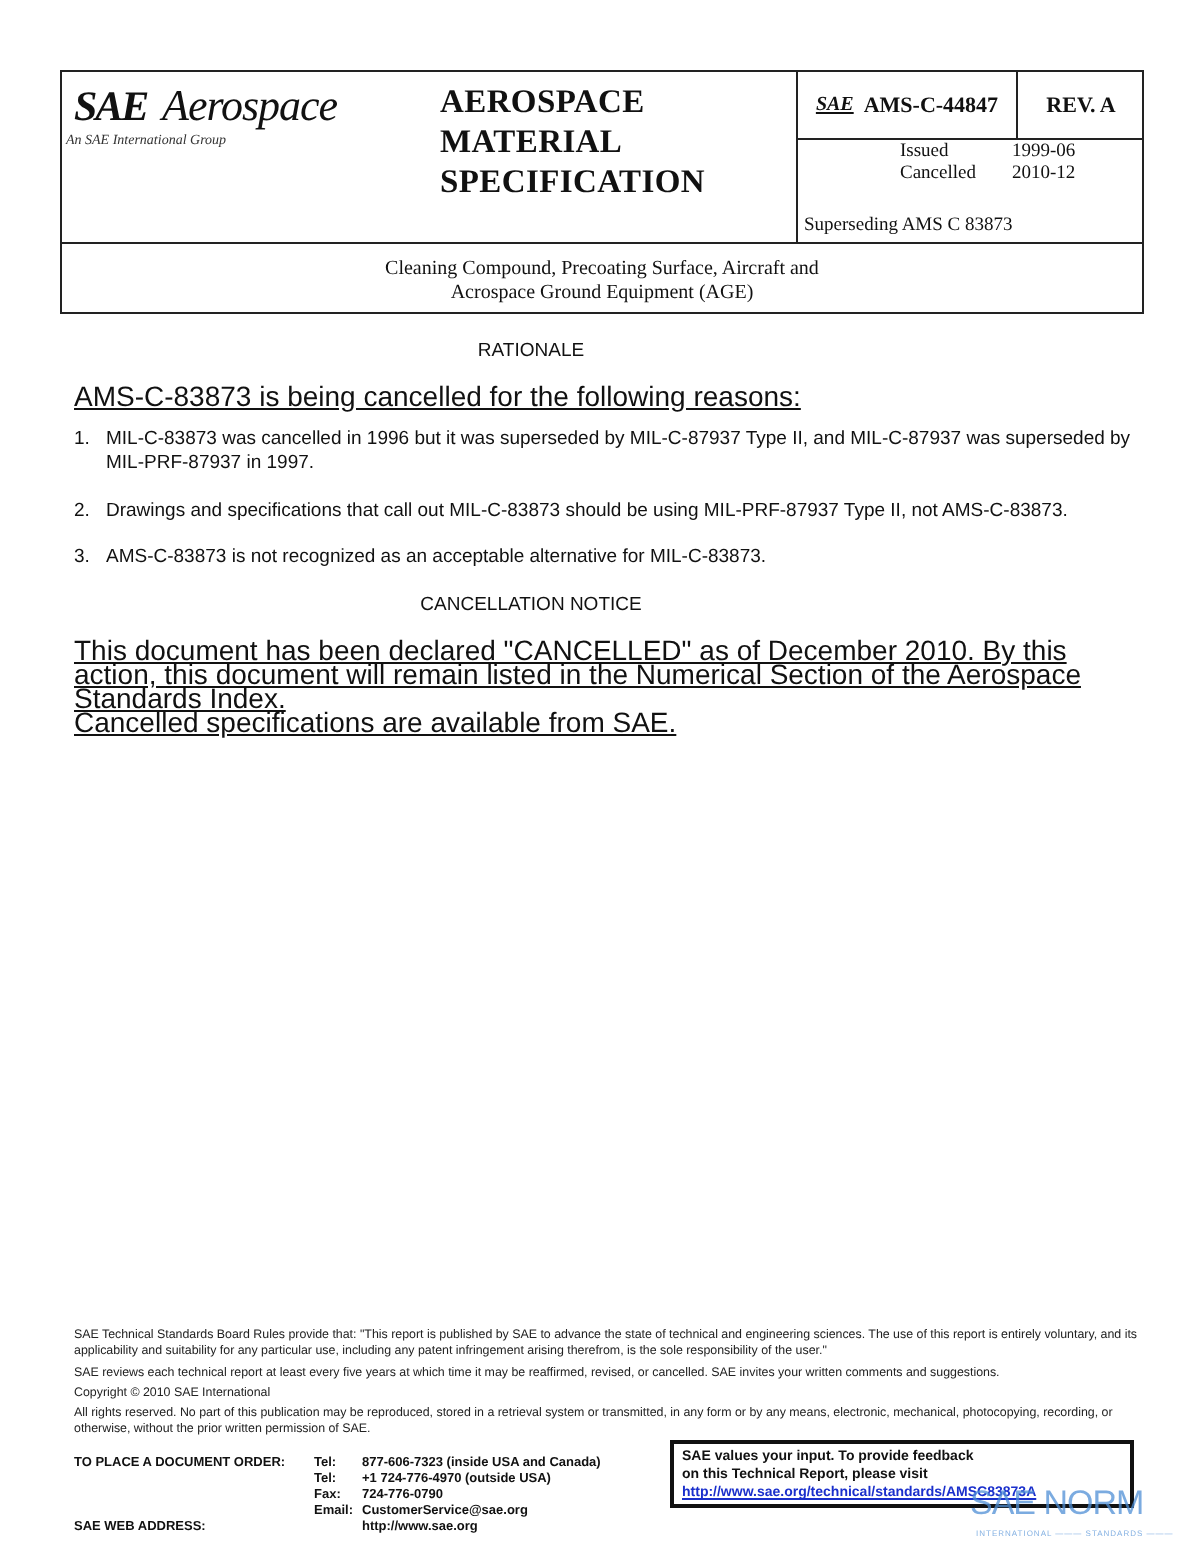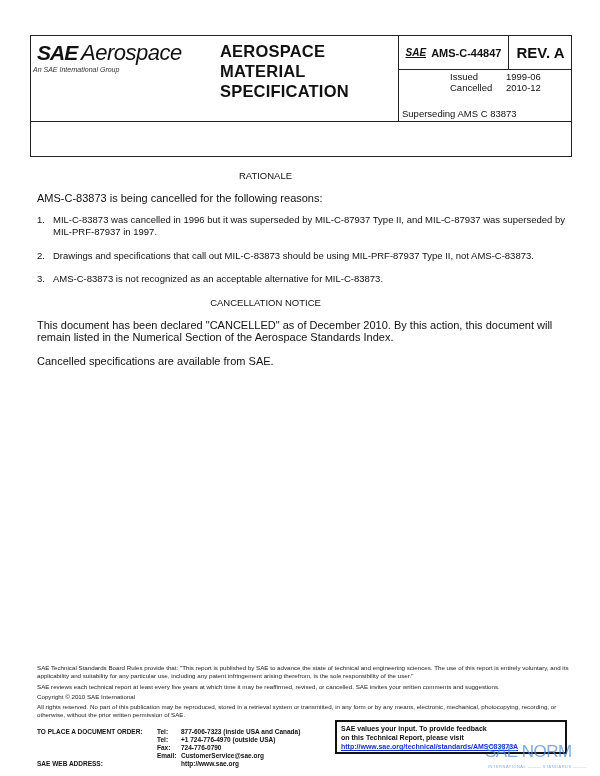--- a/index.html
+++ b/index.html
@@ -1,39 +1,39 @@
 <!DOCTYPE html>
 <html><head>
 <meta charset="utf-8">
 <style>
   html, body { margin:0; padding:0; background:#ffffff; }
   body { width:600px; height:776px; position:relative; overflow:hidden;
          font-family:"Liberation Sans", sans-serif; color:#111; }
   .hdr-box { position:absolute; left:30px; top:35px; width:542px; height:122px;
-             border:1px solid #222; box-sizing:border-box; }
+             border:1px solid #222; box-sizing:border-box;font-family:Liberation Serif, serif; }
   .hdr-row-line { position:absolute; left:0; right:0; top:85px; border-top:1px solid #222; }
   .vline-right { position:absolute; left:367px; top:0; height:85px; border-left:1px solid #222; }
   .vline-rev { position:absolute; left:477px; top:0; height:33px; border-left:1px solid #222; }
   .hline-num { position:absolute; left:367px; right:0; top:33px; border-top:1px solid #222; }
   .logo-sae { position:absolute; left:6px; top:5px; font-weight:bold; font-style:italic;
               font-size:21px; letter-spacing:-1px; }
   .logo-aero { position:absolute; left:50px; top:4px; font-style:italic; font-size:22px; font-weight:normal; letter-spacing:-0.5px; }
   .logo-sub { position:absolute; left:2px; top:30px; font-style:italic; font-size:7px; color:#333; }
   .ams-title { position:absolute; left:189px; top:5px; font-weight:bold; font-size:16.5px; line-height:20px; letter-spacing:0.2px; }
   .num-area { position:absolute; left:368px; top:0; width:109px; height:33px; display:flex; align-items:center; justify-content:center; gap:5px; }
   .sae-small { font-weight:bold; font-style:italic; font-size:10px; text-decoration:underline; }
   .docnum { font-weight:bold; font-size:11px; }
-  .rev { position:absolute; left:478px; top:0; width:63px; height:33px; display:flex; align-items:center; justify-content:center; font-weight:bold; font-size:15px; }
+  .rev { position:absolute; left:478px; top:0; width:63px; height:33px; display:flex; align-items:center; justify-content:center; font-weight:bold; font-size:11px; }
   .dates { position:absolute; left:371px; top:35px; font-size:9.5px; line-height:11px; }
   .dates .row { display:flex; }
   .dates .lbl { width:56px;margin-left:48px; }
   .supersede { position:absolute; left:371px; top:72px; font-size:9.5px; }
   .doc-title { position:absolute; left:0; right:0; top:93px; text-align:center; font-size:10px; line-height:12px; }
   .section-head { position:absolute; left:0; width:531px; text-align:center; font-size:9.5px; }
-  .para { position:absolute; left:37px; width:530px; font-size:11px; line-height:12px; }
+  .para { position:absolute; left:37px; width:530px; font-size:14px; line-height:12px;text-decoration:underline; }
   .li { position:absolute; left:37px; width:530px; font-size:9.5px; line-height:12px; display:flex; }
   .li .n { width:16px; flex:none; }
   .fine { position:absolute; left:37px; width:535px; font-size:6.2px; line-height:8px; color:#222; }
   .order { position:absolute; left:37px; top:728px; font-size:6.5px; line-height:8px; font-weight:bold; }
   .order-grid { display:grid; grid-template-columns:120px 24px 170px; }
   .feedback { position:absolute; left:335px; top:720px; width:232px; height:34px; border:2px solid #111;
               box-sizing:border-box; padding:2px 4px; font-size:7px; line-height:9px; font-weight:bold; }
   .feedback a { color:#1a2fcc; text-decoration:underline; }
   .watermark { position:absolute; left:485px; top:742px; color:#4f8fd6; opacity:0.75; font-weight:normal; font-size:17px; letter-spacing:-0.5px; }
   .wm-sub { position:absolute; left:488px; top:764px; color:#4f8fd6; opacity:0.7; font-size:4px; letter-spacing:0.5px; }
@@ -68,20 +68,24 @@
         <span class="lbl">Issued</span>
         <span>1999-06</span>
       </div>
     <div class="row">
         <span class="lbl">Cancelled</span>
         <span>2010-12</span>
       </div>
   </div>
   <div class="supersede">Superseding AMS C 83873</div>
 
+  <div class="doc-title">
+    <div>Cleaning Compound, Precoating Surface, Aircraft and</div>
+    <div>Acrospace Ground Equipment (AGE)</div>
+  </div>
 </div>
 
 <div class="section-head" style="top:170px;">RATIONALE</div>
 <div class="para" style="top:192px;">AMS-C-83873 is being cancelled for the following reasons:</div>
 
 <div class="li" style="top:214px;">
   <span class="n">1.</span>
   <span>MIL-C-83873 was cancelled in 1996 but it was superseded by MIL-C-87937 Type II, and MIL-C-87937 was superseded by MIL-PRF-87937 in 1997.</span>
 </div>
 <div class="li" style="top:250px;">

